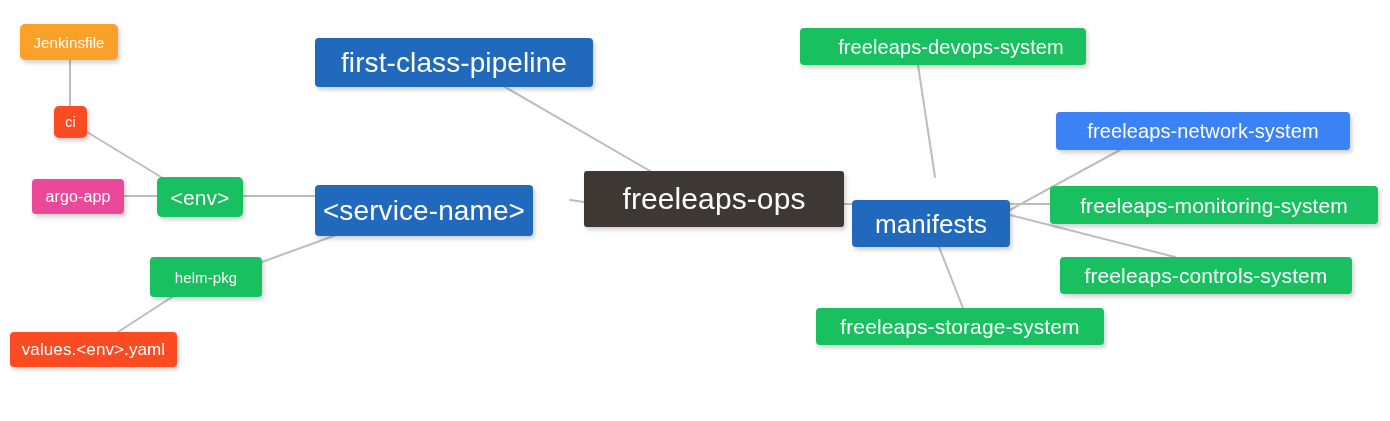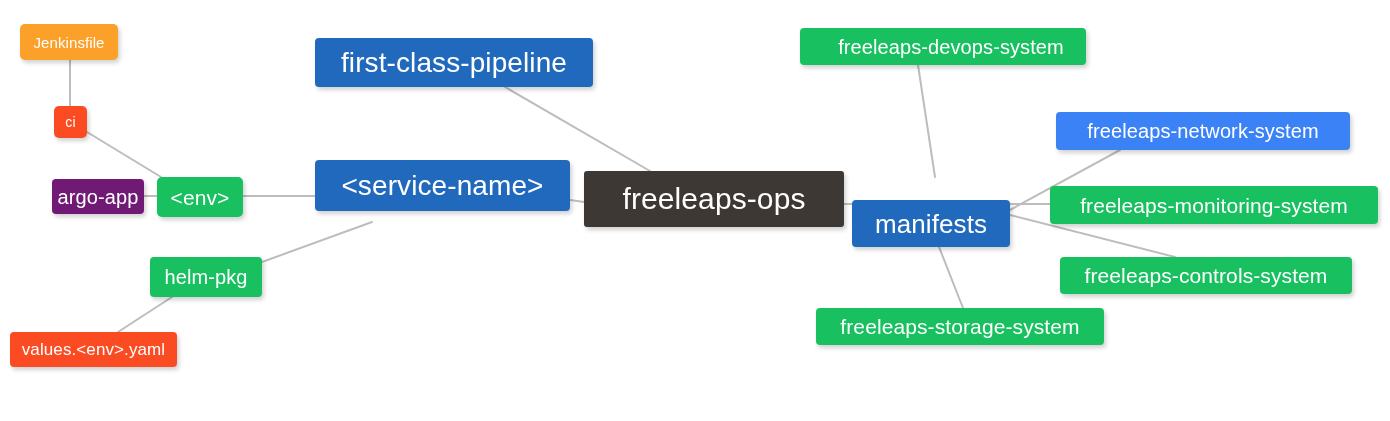--- a/index.html
+++ b/index.html
@@ -66,39 +66,39 @@
       <line x1="1010" y1="215" x2="1175" y2="257" stroke="#bdbdbd" stroke-width="2" stroke-linecap="round"></line>
       <line x1="930" y1="224" x2="963" y2="308" stroke="#bdbdbd" stroke-width="2" stroke-linecap="round"></line>
     </svg>
   <div id="node-layer">
       <div class="node" style="left: 20px; top: 24px; width: 98px; height: 36px; background: rgb(251, 160, 40); font-size: 15px; border-radius: 5px;">
         <span class="node-label">Jenkinsfile</span>
       </div>
       <div class="node" style="left: 54px; top: 106px; width: 33px; height: 32px; background: rgb(251, 75, 34); font-size: 14px; border-radius: 5px;">
         <span class="node-label">ci</span>
       </div>
-      <div class="node" style="left: 32px; top: 179px; width: 92px; height: 35px; background: #701a75; font-size: 20px; border-radius: 4px; margin-left: 20px;">
+      <div class="node" style="left: 32px; top: 179px; width: 92px; height: 35px; background: #ec4899; font-size: 16px; border-radius: 4px;">
         <span class="node-label">argo-app</span>
       </div>
       <div class="node" style="left: 157px; top: 177px; width: 86px; height: 40px; background: rgb(25, 192, 96); font-size: 21px; border-radius: 5px; justify-content: center;">
         <span class="node-label">&lt;env&gt;</span>
       </div>
-      <div class="node" style="left: 315px; top: 160px; width: 255px; height: 51px; background: rgb(32, 105, 188); font-size: 28px; border-radius: 4px;">
+      <div class="node" style="left: 315px; top: 185px; width: 218px; height: 51px; background: rgb(32, 105, 188); font-size: 28px; border-radius: 4px;">
         <span class="node-label">&lt;service-name&gt;</span>
       </div>
       <div class="node" style="left: 315px; top: 38px; width: 278px; height: 49px; background: rgb(32, 105, 188); font-size: 28px; border-radius: 4px;">
         <span class="node-label">first-class-pipeline</span>
       </div>
       <div class="node" style="left: 584px; top: 171px; width: 260px; height: 56px; background: rgb(62, 56, 52); font-size: 30px; border-radius: 3px; text-align: center;">
         <span class="node-label">freeleaps-ops</span>
       </div>
       <div class="node" style="left: 852px; top: 177px; width: 158px; height: 47px; background: rgb(32, 105, 188); font-size: 26px; border-radius: 4px; margin-top: 23px;">
         <span class="node-label">manifests</span>
       </div>
-      <div class="node" style="left: 150px; top: 257px; width: 112px; height: 40px; background: rgb(25, 192, 96); font-size: 20px; border-radius: 4px;">
+      <div class="node" style="left: 150px; top: 257px; width: 112px; height: 40px; background: rgb(25, 192, 96); font-size: 15px; border-radius: 4px;">
         <span class="node-label">helm-pkg</span>
       </div>
       <div class="node" style="left: 10px; top: 332px; width: 167px; height: 35px; background: rgb(251, 75, 34); font-size: 17px; border-radius: 4px;">
         <span class="node-label">values.&lt;env&gt;.yaml</span>
       </div>
       <div class="node" style="left: 800px; top: 28px; width: 286px; height: 37px; background: rgb(25, 192, 96); font-size: 20px; border-radius: 4px; padding-left: 16px;">
         <span class="node-label">freeleaps-devops-system</span>
       </div>
       <div class="node" style="left: 1056px; top: 112px; width: 294px; height: 38px; background: #3b82f6; font-size: 20px; border-radius: 4px;">
         <span class="node-label">freeleaps-network-system</span>

